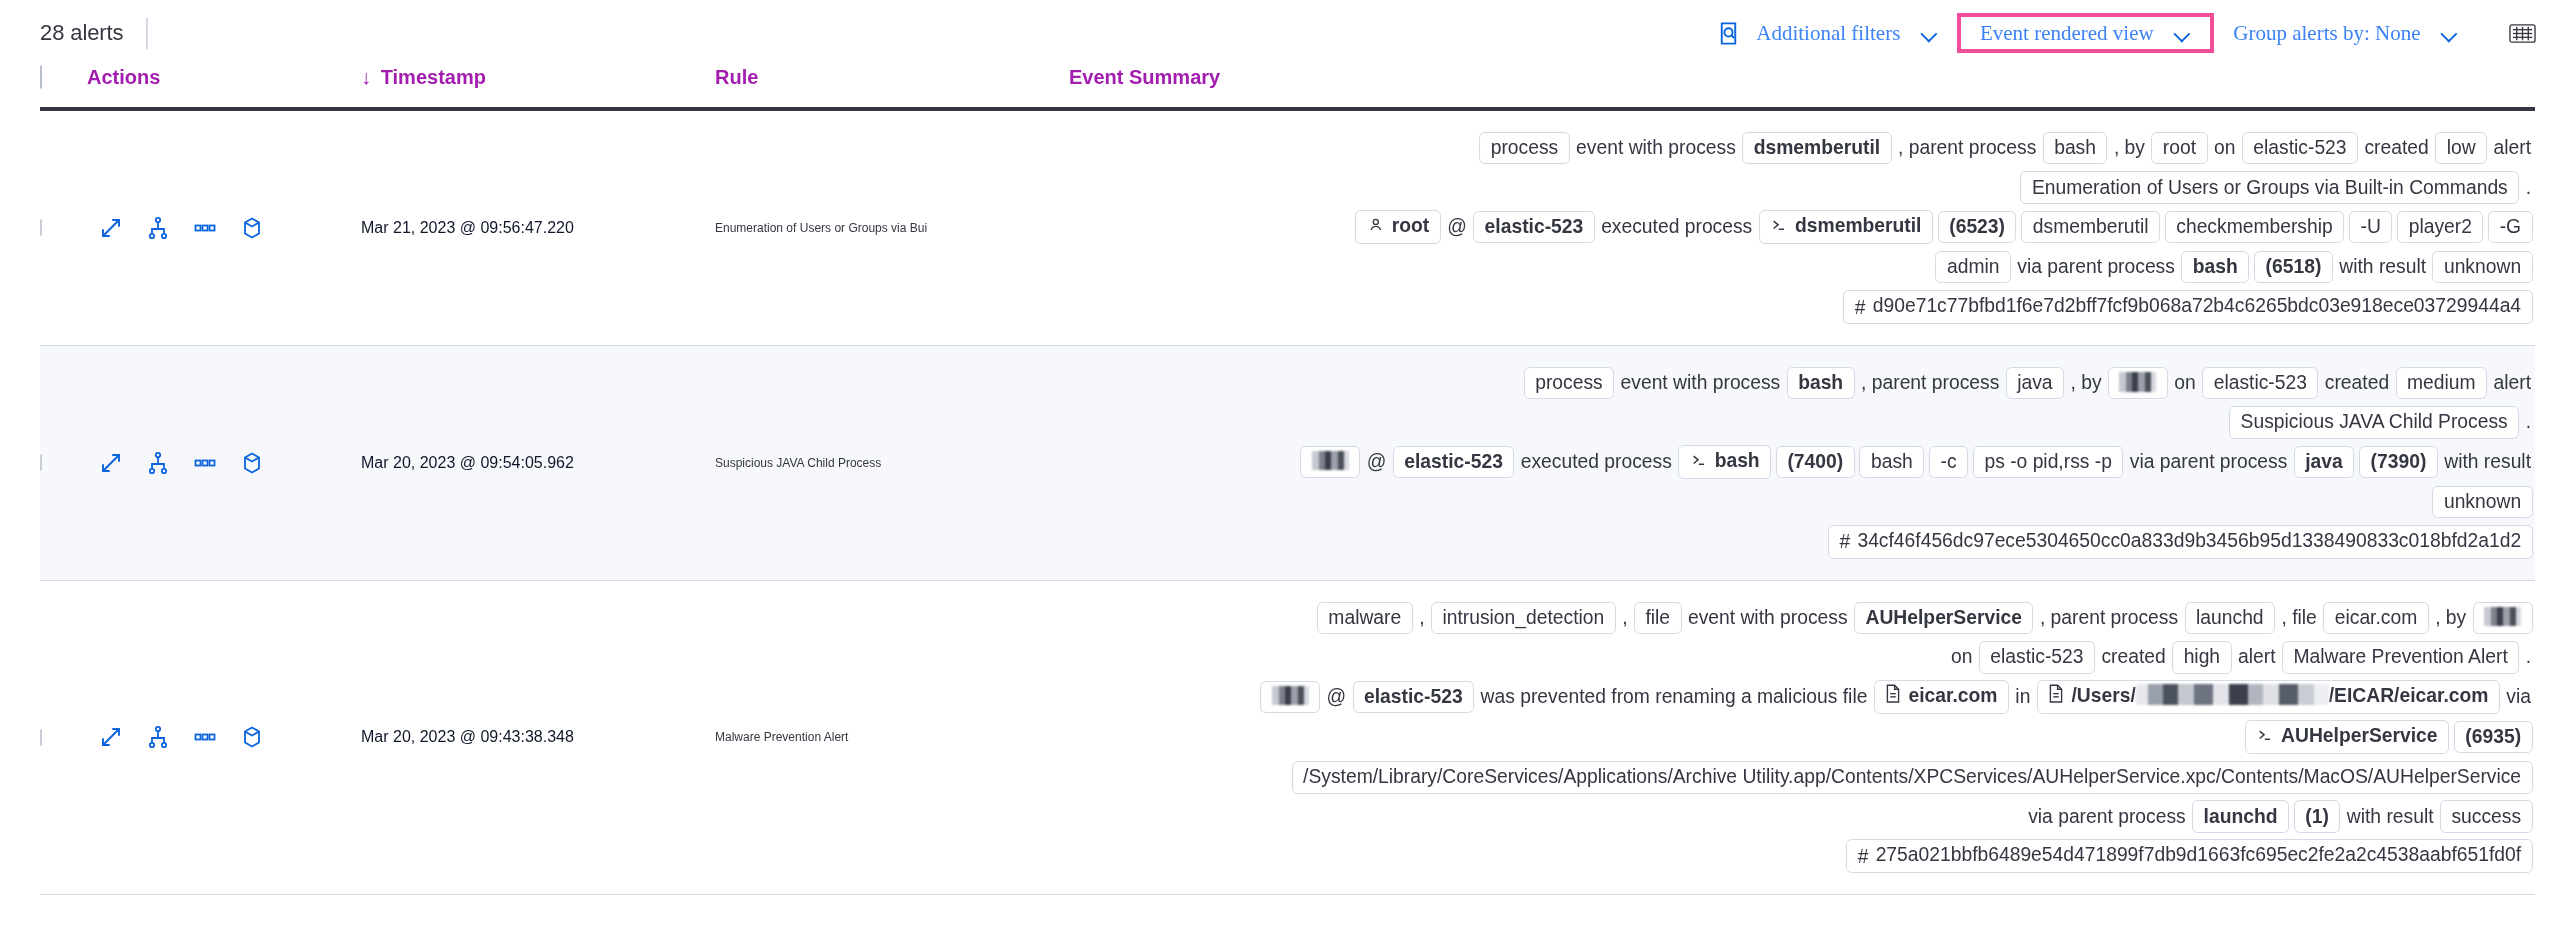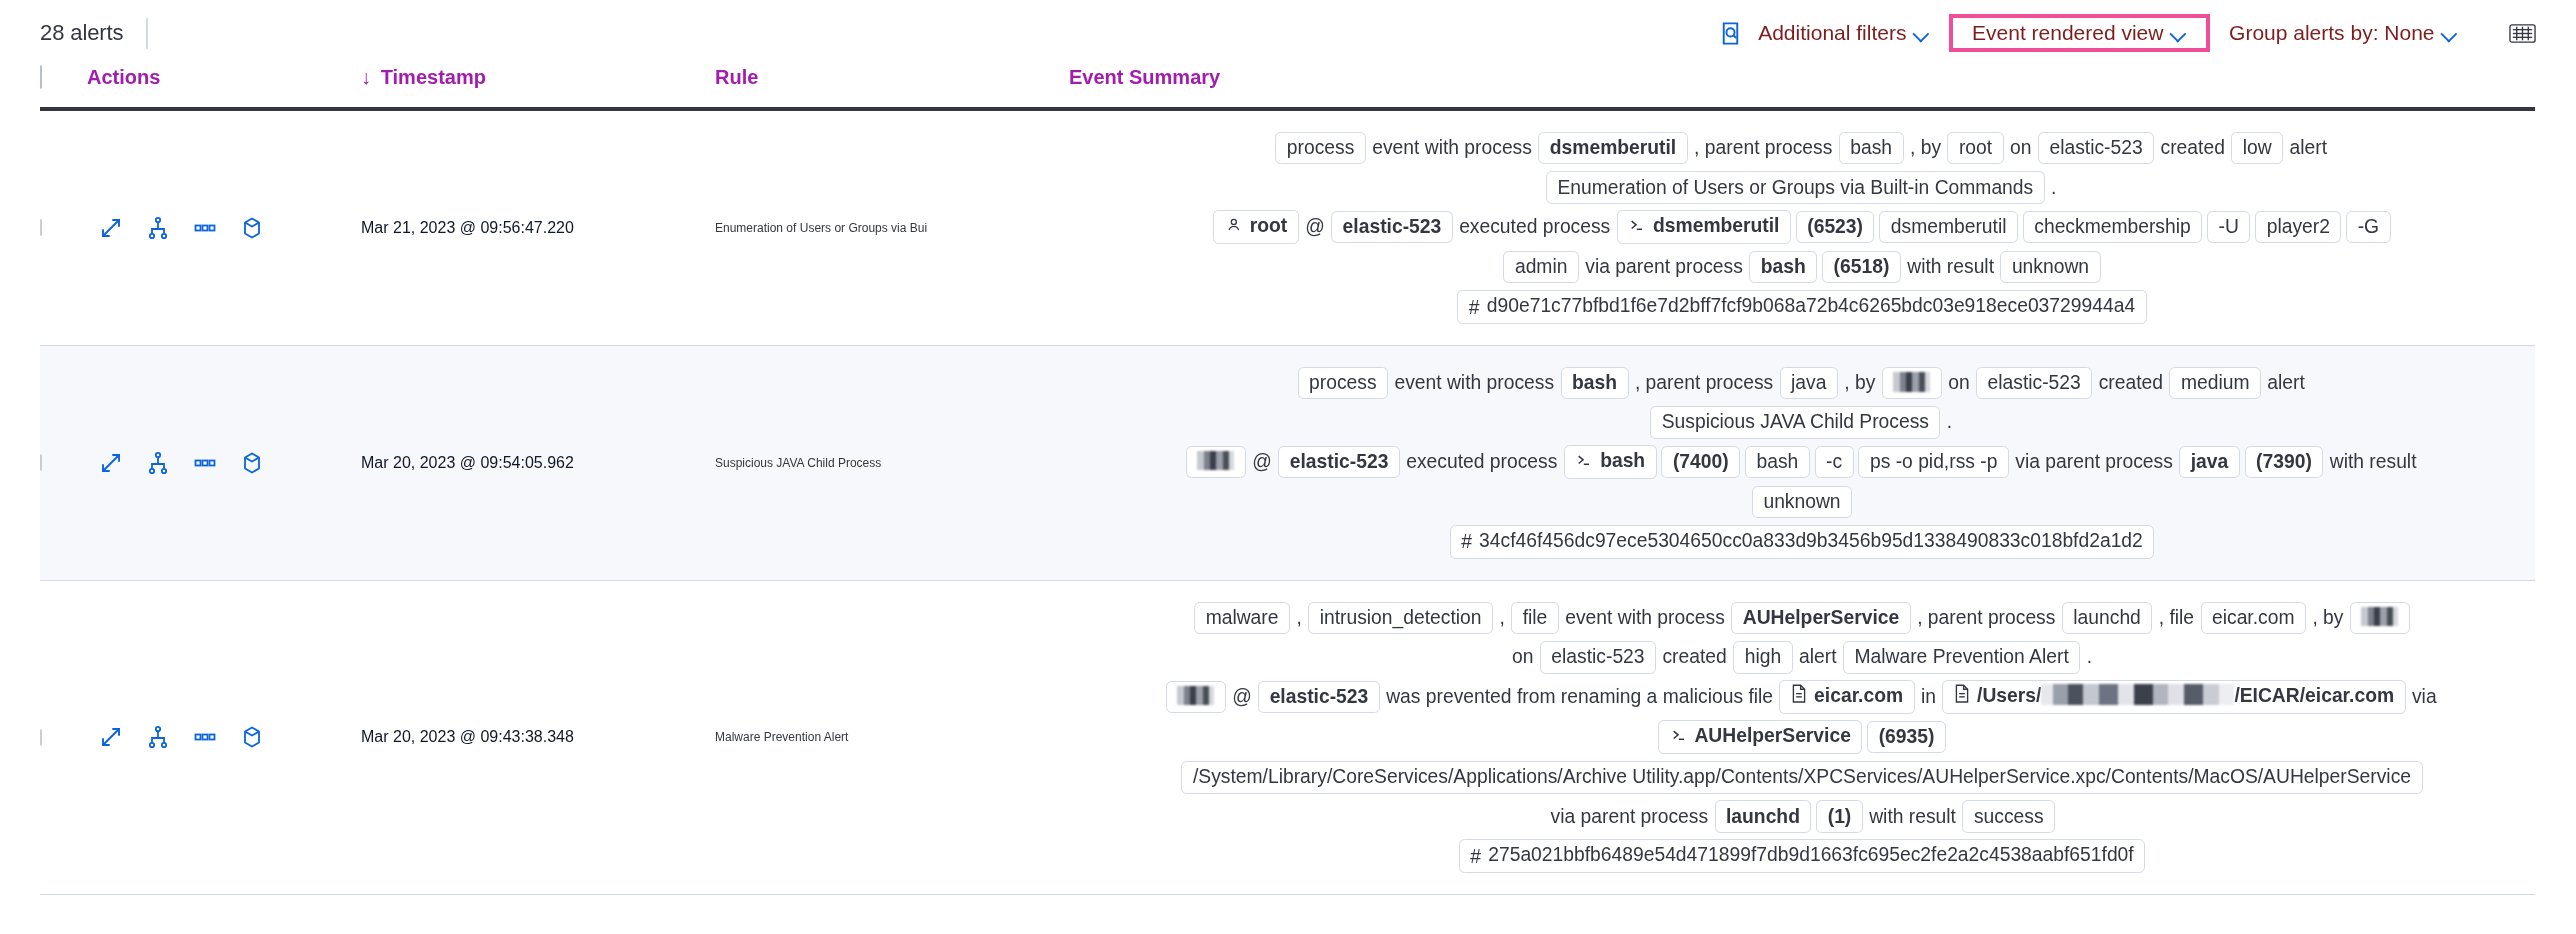--- a/index.html
+++ b/index.html
@@ -10,21 +10,21 @@
     color:#343741;
     overflow:hidden;
   }
   .page{position:relative;width:2576px;height:828px;box-sizing:border-box;padding:0 40px;}
 
   
   .toolbar{height:66px;display:flex;align-items:center;position:relative;}
   .alerts-count{font-size:22px;font-weight:400;color:#343741;letter-spacing:-0.1px;}
   .vdiv{width:1.6px;height:31px;background:#d3dae6;margin-left:22.6px;}
   .toolbar-right{margin-left:auto;display:flex;align-items:center;gap:0;}
-  .tb-item{display:flex;align-items:center;gap:7px;color:#7f1d1d;font-size:21px;padding:0 14.5px;cursor:pointer;white-space:nowrap;}
+  .tb-item{display:flex;align-items:center;gap:21px;color:#3b82f6;font-size:21px;padding:0 14.5px;cursor:pointer;white-space:nowrap;font-family:Liberation Serif, serif;}
   .chev{display:inline-block;width:16px;height:16px;position:relative;}
   .chev:before{content:"";position:absolute;left:1.6px;top:3.2px;width:9.7px;height:9.7px;border-right:2.4px solid #0b64dd;border-bottom:2.4px solid #0b64dd;transform:rotate(45deg);}
   .highlight-box{border:4.8px solid #f04e98;padding:3.2px 4.8px;display:flex;align-items:flex-start;margin:0 4.8px;}
   .icon-btn{display:flex;align-items:center;justify-content:center;cursor:pointer;}
   .kbd-icon{margin-left:37px;}
 
   
   table.alerts{border-collapse:collapse;width:2495px;table-layout:fixed;}
   thead th{
     text-align:left;font-size:20px;font-weight:700;color:#a21caf;
@@ -48,21 +48,21 @@
 
   .actions-cell{display:flex;align-items:center;gap:0;}
   .act-icon{width:47px;display:flex;align-items:center;justify-content:center;cursor:pointer;}
 
   .ts{font-size:16px;color:#0f172a;white-space:nowrap;}
   .rule{font-size:12px;color:#343741;white-space:nowrap;overflow:hidden;}
 
   
   .summary{
     padding:17.7px 0 17.7px 0;
-    text-align:center;
+    text-align:right;
     font-size:19.3px;
     line-height:38px;
     color:#343741;
   }
   .summary .line{display:block;}
   .chip{
     display:inline-block;
     border:1.6px solid #d3dae6;
     border-radius:5.6px;
     background:#ffffff;

